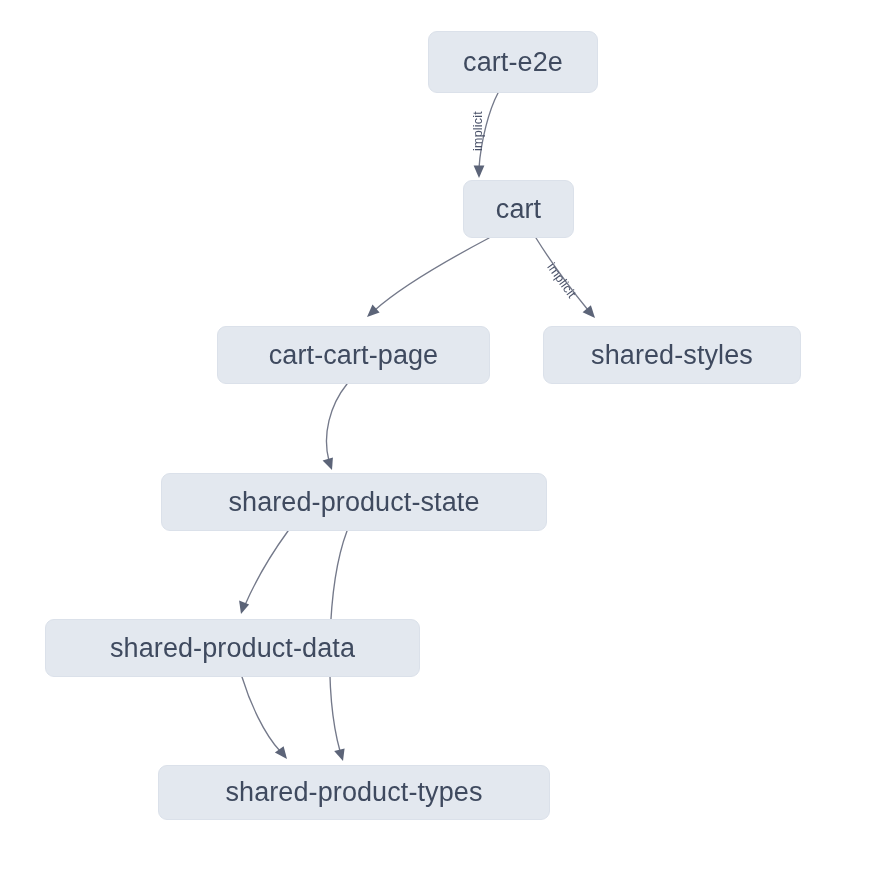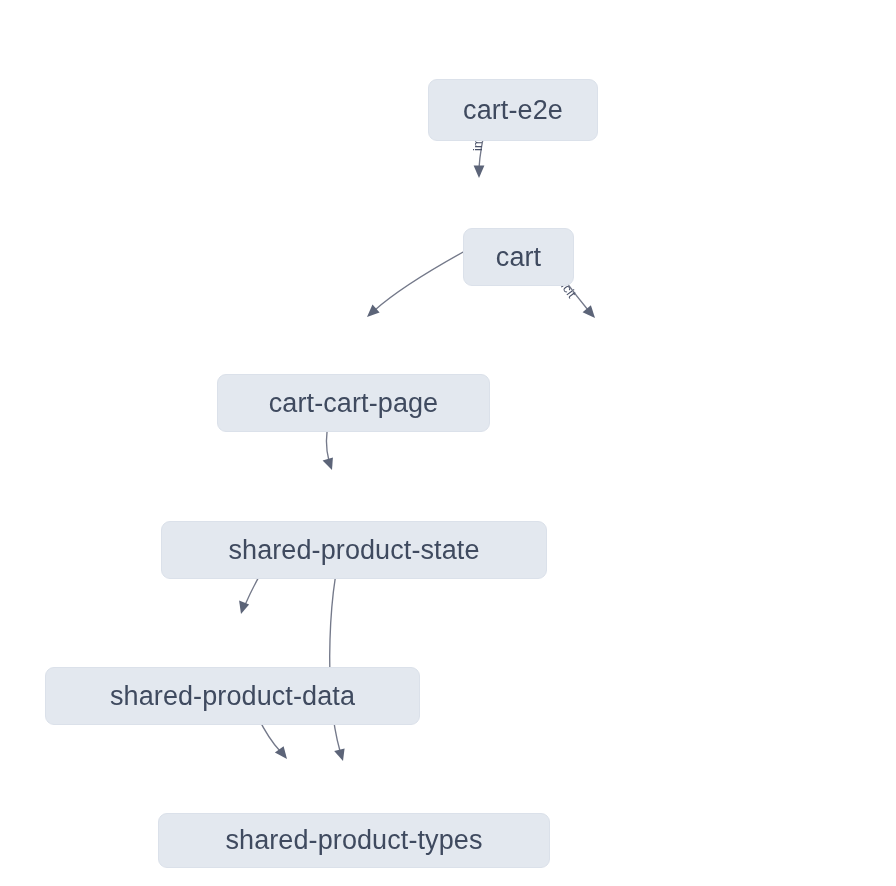--- a/index.html
+++ b/index.html
@@ -53,21 +53,20 @@
     display: flex;
     align-items: center;
     justify-content: center;
     color: #3f4a5f;
     font-family: "Liberation Sans", sans-serif;
     font-size: 27px;
     font-weight: 400;
     letter-spacing: 0.1px;
     white-space: nowrap;
     user-select: none;
-    margin-top: 48px;
   }
 </style>
 </head>
 <body>
 
 <div id="graph-canvas">
   <svg class="graph-svg" viewBox="0 0 896 886" xmlns="http://www.w3.org/2000/svg">
       <g>
         <path class="edge-path" d="M 498 93 C 489 110, 481 140, 479 168"></path>
         <path class="edge-arrow" d="M 479 178 L 473.6 165.4 L 484.4 165.4 Z"></path>
@@ -101,20 +100,23 @@
     </svg>
 <div class="node-box" style="left: 428px; top: 31px; width: 170px; height: 62px;">
       <span>cart-e2e</span>
     </div>
     <div class="node-box" style="left: 463px; top: 180px; width: 111px; height: 58px;">
       <span>cart</span>
     </div>
     <div class="node-box" style="left: 217px; top: 326px; width: 273px; height: 58px;">
       <span>cart-cart-page</span>
     </div>
+    <div class="node-box" style="left: 543px; top: 326px; width: 258px; height: 58px;">
+      <span>shared-styles</span>
+    </div>
     <div class="node-box" style="left: 161px; top: 473px; width: 386px; height: 58px;">
       <span>shared-product-state</span>
     </div>
     <div class="node-box" style="left: 45px; top: 619px; width: 375px; height: 58px;">
       <span>shared-product-data</span>
     </div>
     <div class="node-box" style="left: 158px; top: 765px; width: 392px; height: 55px;">
       <span>shared-product-types</span>
     </div>
   </div>

